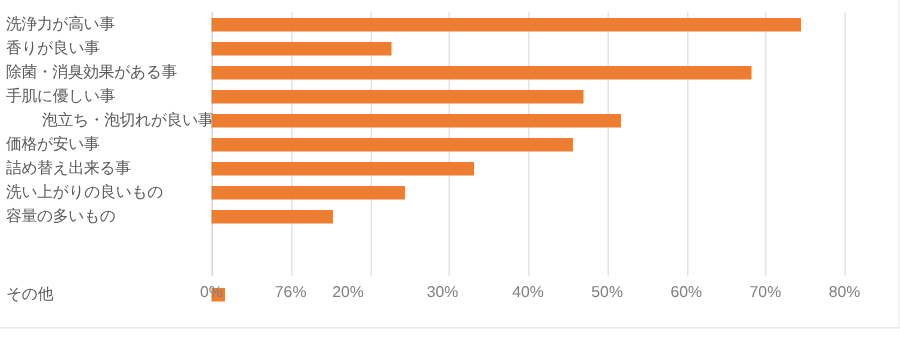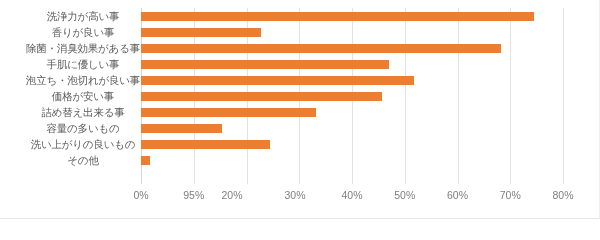--- a/index.html
+++ b/index.html
@@ -49,23 +49,23 @@
   }
   .row {
     position: relative;
     height: 16px;
     margin-bottom: 0px;
     display: flex;
     align-items: center;
   }
   .cat-label {
     position: absolute;
-    left: 16px;
+    left: 4px;
     width: 134px;
-    text-align: center;
+    text-align: left;
     font-size: 10.5px;
     line-height: 16px;
     color: #595959;
     white-space: nowrap;
     letter-spacing: -0.2px;
   }
   .bar-track {
     position: absolute;
     left: 141px;
     top: 0;
@@ -131,60 +131,60 @@
           <div class="bar" title="除菌・消臭効果がある事: 68.3%" style="width: 360.283px; background: rgb(237, 125, 49); top: 3.5px;"></div>
         </div>
       </div>
       <div class="row" style="height: 16px;">
         <div class="cat-label" style="line-height: 16px;">手肌に優しい事</div>
         <div class="bar-track" style="height: 16px;">
           <div class="bar" title="手肌に優しい事: 47%" style="width: 247.925px; background: rgb(237, 125, 49); top: 3.5px;"></div>
         </div>
       </div>
       <div class="row" style="height: 16px;">
-        <div class="cat-label" style="line-height: 16px;">泡立ち・泡切れが良い事</div>
+        <div class="cat-label" style="line-height: 16px; margin-left: 24px;">泡立ち・泡切れが良い事</div>
         <div class="bar-track" style="height: 16px;">
           <div class="bar" title="泡立ち・泡切れが良い事: 51.8%" style="width: 273.245px; background: rgb(237, 125, 49); top: 3.5px;"></div>
         </div>
       </div>
       <div class="row" style="height: 16px;">
         <div class="cat-label" style="line-height: 16px;">価格が安い事</div>
         <div class="bar-track" style="height: 16px;">
           <div class="bar" title="価格が安い事: 45.6%" style="width: 240.54px; background: rgb(237, 125, 49); top: 3.5px;"></div>
         </div>
       </div>
       <div class="row" style="height: 16px;">
         <div class="cat-label" style="line-height: 16px;">詰め替え出来る事</div>
         <div class="bar-track" style="height: 16px;">
           <div class="bar" title="詰め替え出来る事: 33.2%" style="width: 175.13px; background: rgb(237, 125, 49); top: 3.5px;"></div>
         </div>
       </div>
       <div class="row" style="height: 16px;">
-        <div class="cat-label" style="line-height: 16px;">容量の多いもの</div>
-        <div class="bar-track" style="height: 16px;">
-          <div class="bar" title="容量の多いもの: 15.3%" style="width: 80.7075px; background: rgb(237, 125, 49); top: 3.5px;"></div>
-        </div>
-      </div>
-      <div class="row" style="height: 16px;">
         <div class="cat-label" style="line-height: 16px;">洗い上がりの良いもの</div>
         <div class="bar-track" style="height: 16px;">
           <div class="bar" title="洗い上がりの良いもの: 24.4%" style="width: 128.71px; background: rgb(237, 125, 49); top: 3.5px;"></div>
         </div>
       </div>
       <div class="row" style="height: 16px;">
+        <div class="cat-label" style="line-height: 16px;">容量の多いもの</div>
+        <div class="bar-track" style="height: 16px;">
+          <div class="bar" title="容量の多いもの: 15.3%" style="width: 80.7075px; background: rgb(237, 125, 49); top: 3.5px;"></div>
+        </div>
+      </div>
+      <div class="row" style="height: 16px; margin-top: 36px;">
         <div class="cat-label" style="line-height: 16px;">その他</div>
         <div class="bar-track" style="height: 16px;">
           <div class="bar" title="その他: 1.7%" style="width: 8.9675px; background: rgb(237, 125, 49); top: 3.5px;"></div>
         </div>
       </div>
     </div>
 
   <div id="x-axis-labels">
       <div class="xtick" style="left: 141px;">0%</div>
-      <div class="xtick" style="left: 193.75px;">95%</div>
+      <div class="xtick" style="left: 193.75px;">76%</div>
       <div class="xtick" style="left: 232px;">20%</div>
       <div class="xtick" style="left: 295px;">30%</div>
       <div class="xtick" style="left: 352px;">40%</div>
       <div class="xtick" style="left: 404.75px; text-align: right;">50%</div>
       <div class="xtick" style="left: 457.5px;">60%</div>
       <div class="xtick" style="left: 510.25px;">70%</div>
       <div class="xtick" style="left: 563px;">80%</div>
     </div>
 
 </div>

